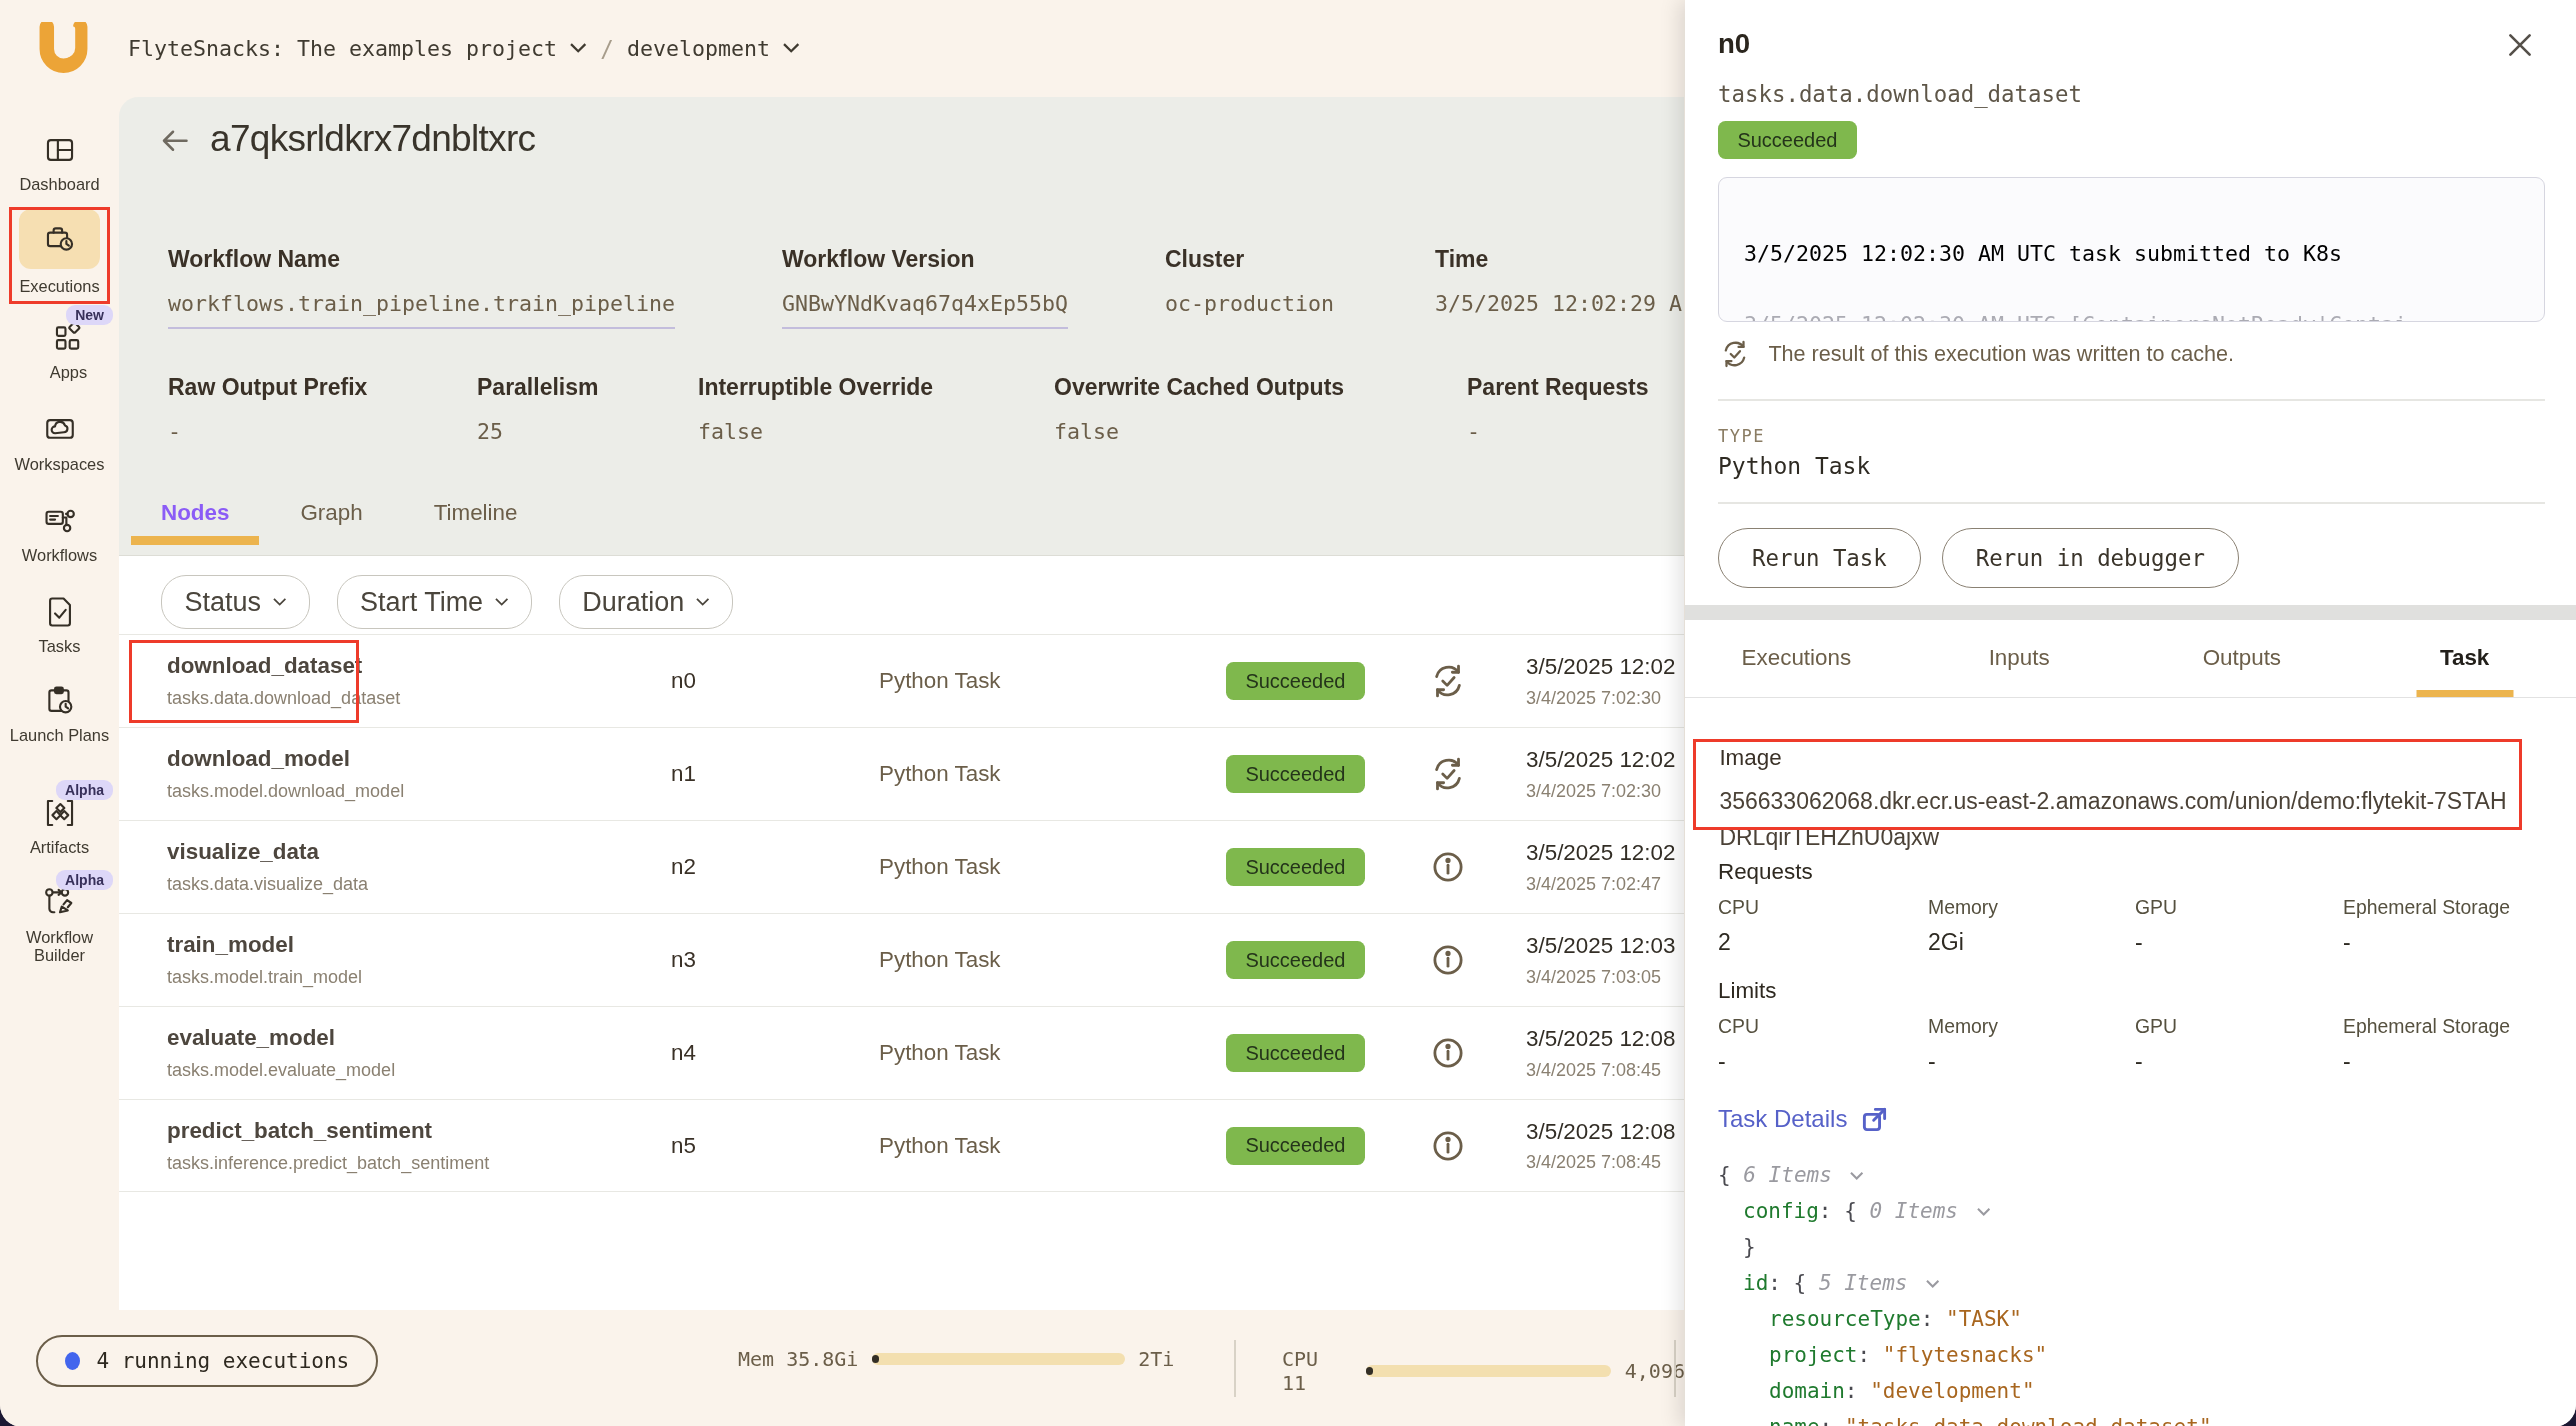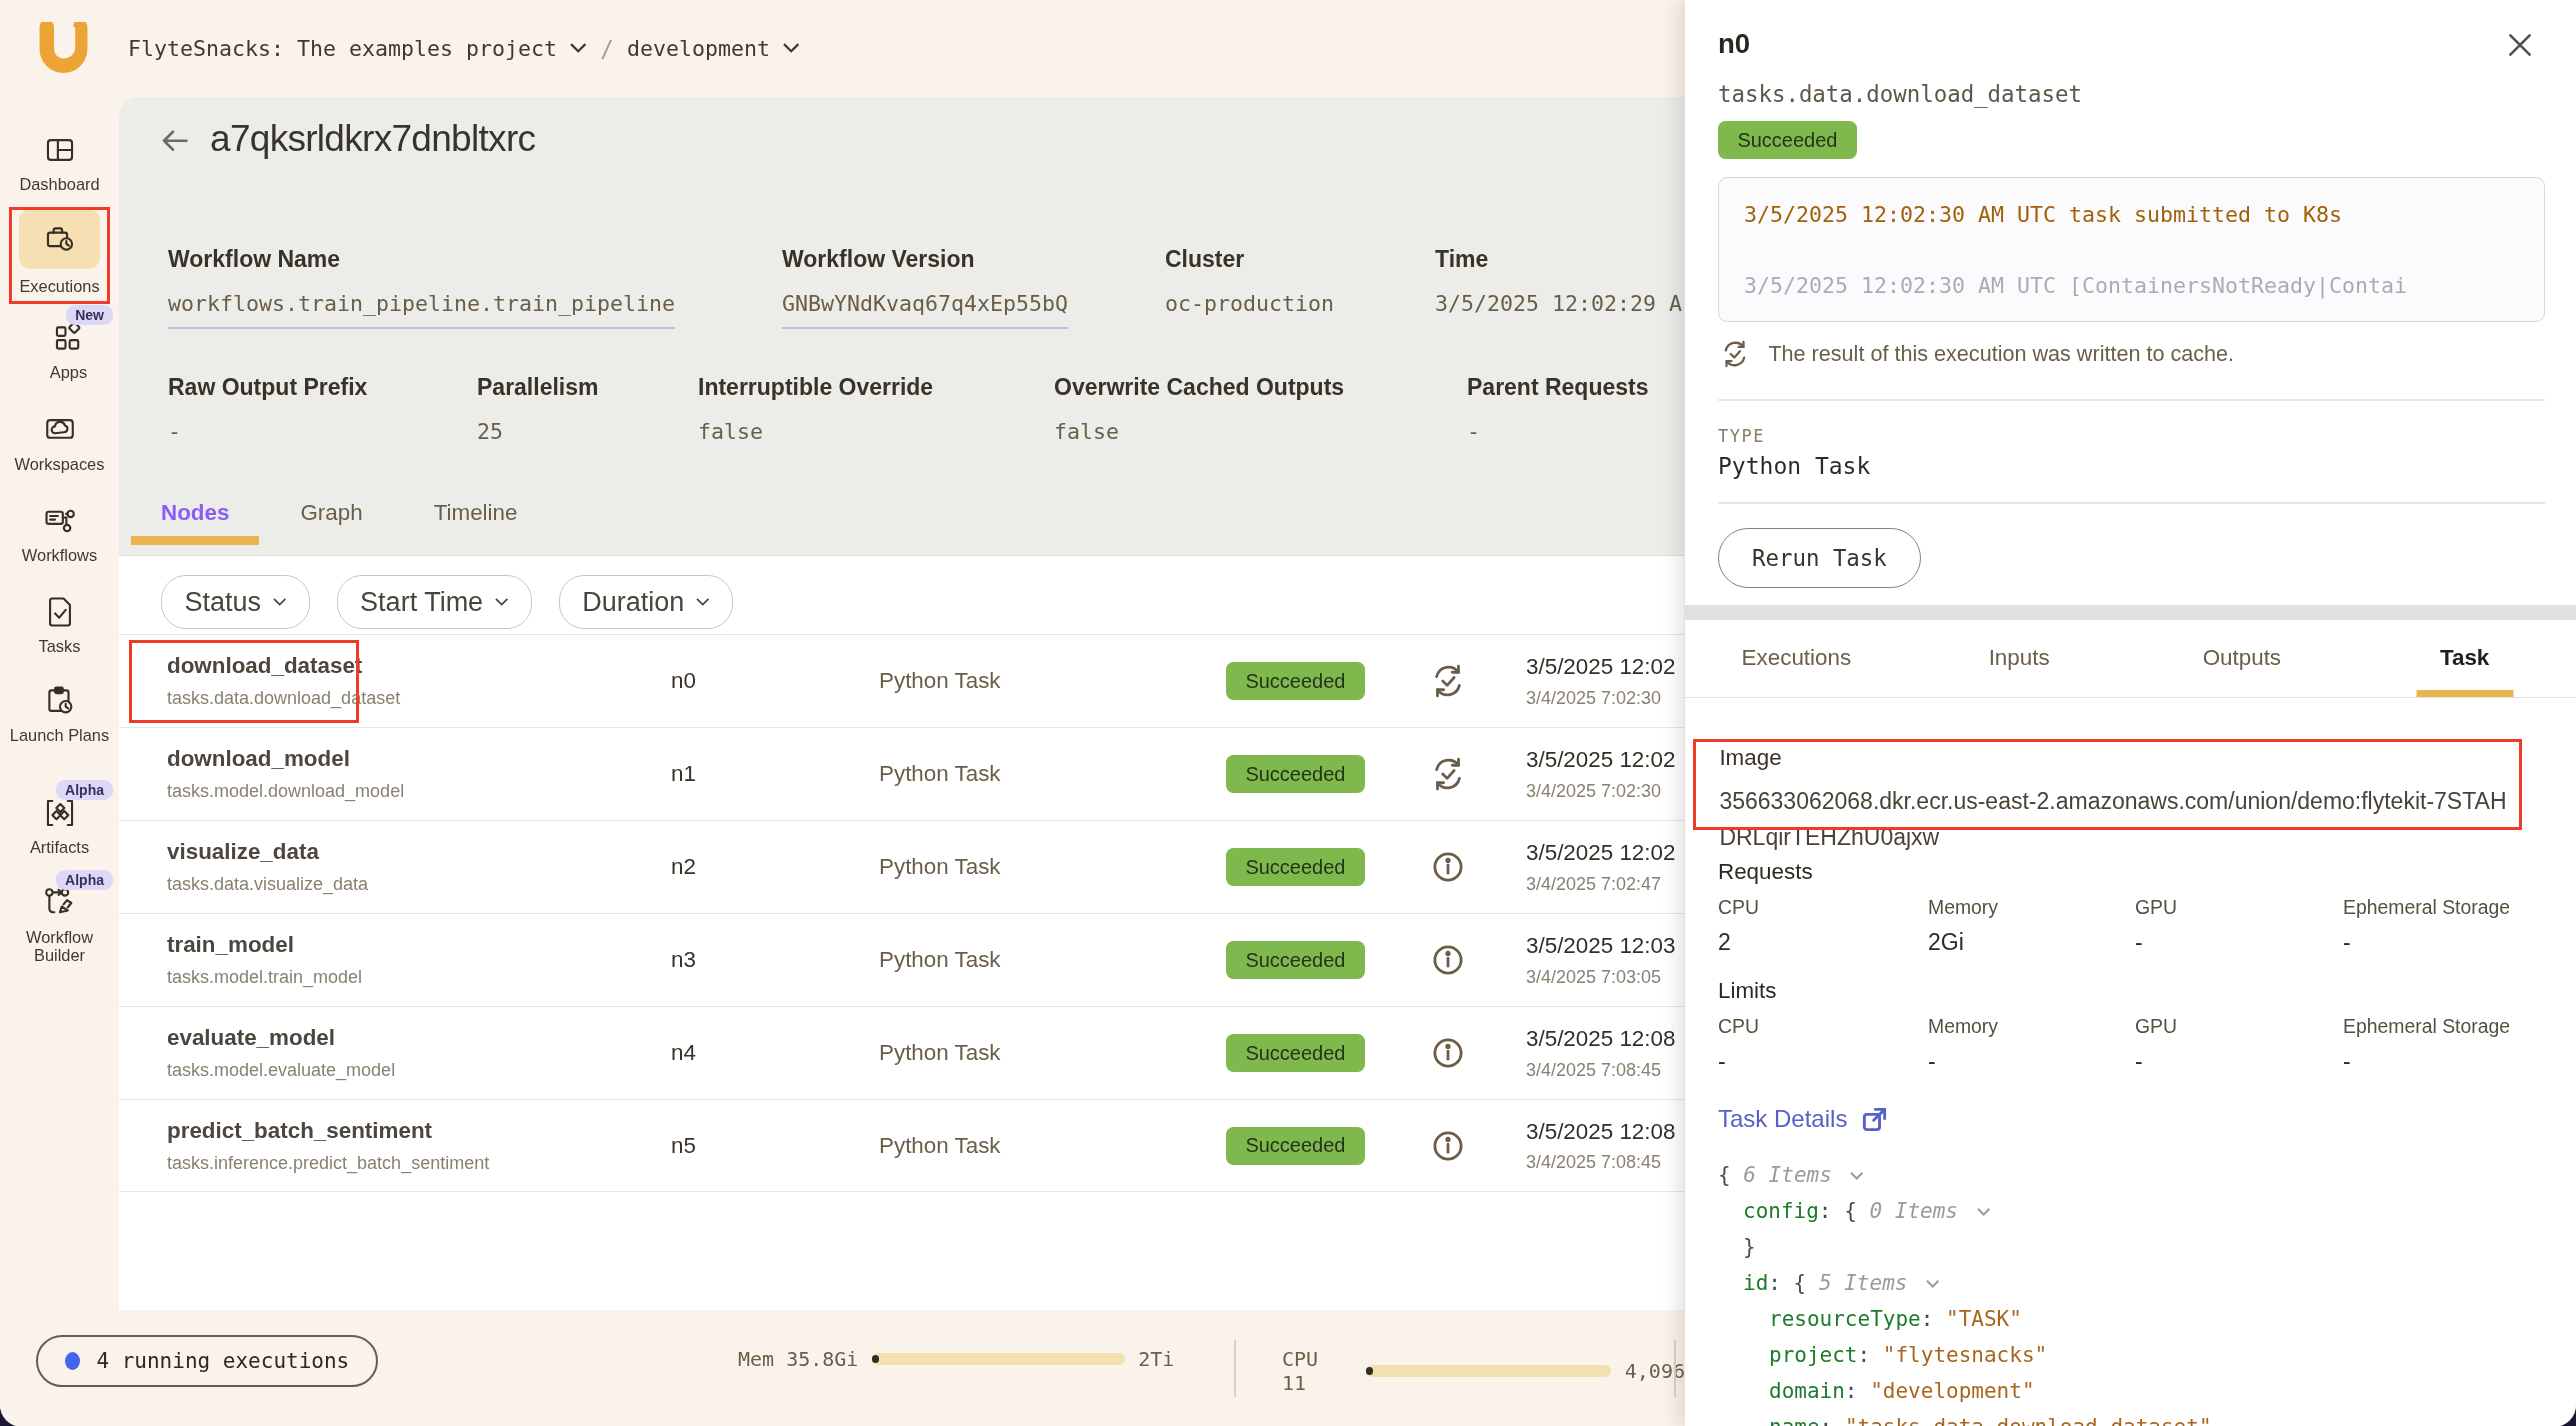--- a/index.html
+++ b/index.html
@@ -70,21 +70,21 @@
   .bar::before { content:""; position:absolute; left:0; top:2.2px; width:7.5px; height:7.5px; border-radius:50%; background:#332E26; }
   .vdiv { position:absolute; top:30px; width:1.5px; height:57px; background:#D8D2C6; }
 
   
   .panel { position:absolute; right:0; top:0; width:891px; height:1427px; background:#FFFFFF; box-shadow:-6px 0 19.4px rgba(0,0,0,.12); z-index:5; overflow:hidden; }
   .panel-title { position:absolute; left:33px; top:28px; font-size:27.6px; font-weight:600; color:#2B261E; }
   .close-btn { position:absolute; right:42px; top:31px; width:28px; height:28px; }
   .panel-task { position:absolute; left:33px; top:81px; font-family:"DejaVu Sans Mono", monospace; font-size:22.4px; color:#5E5648; }
   .panel-badge { position:absolute; left:33px; top:121px; }
   .logbox { position:absolute; left:33px; top:177px; width:827px; height:145px; background:#FBFBFD; border:1.5px solid #D6D6E0; border-radius:9px; padding:24px 25px; font-family:"DejaVu Sans Mono", monospace; font-size:21.6px; overflow:hidden; }
-  .log1 { color:#a16207; }
+  .log1 { color:#000000;margin-top:39px; }
   .log2 { margin-top:46px; color:#ABABB3; white-space:nowrap; }
   .cache-row { position:absolute; left:33px; top:337px; display:flex; align-items:center; gap:16.4px; font-size:21.6px; color:#6B5E49; }
   .cache-ic { width:34px; height:34px; stroke:#6B5E49; stroke-width:3.2; fill:none; stroke-linecap:round; stroke-linejoin:round; }
   .hr1 { position:absolute; left:33px; top:399px; width:827px; height:1.5px; background:#E6E6E2; }
   .type-label { position:absolute; left:33px; top:426px; font-family:"DejaVu Sans Mono", monospace; font-size:17px; letter-spacing:1.5px; color:#8A7C63; }
   .type-value { position:absolute; left:33px; top:453px; font-family:"DejaVu Sans Mono", monospace; font-size:23px; color:#2E2A22; }
   .hr2 { position:absolute; left:33px; top:502px; width:827px; height:1.5px; background:#E6E6E2; }
   .btn-row { position:absolute; left:33px; top:528px; display:flex; gap:21px; }
   .pill-btn { height:60px; border:1.9px solid #8A8173; border-radius:30px; background:#fff; display:flex; align-items:center; padding:0 33px; font-family:"DejaVu Sans Mono", monospace; font-size:22.4px; color:#3A342A; }
   .gray-band { position:absolute; left:0; top:605px; width:891px; height:15px; background:#E0E0DE; }
@@ -477,20 +477,21 @@
       <span>The result of this execution was written to cache.</span>
     </div>
 
     <div class="hr1"></div>
     <div class="type-label">TYPE</div>
     <div class="type-value">Python Task</div>
     <div class="hr2"></div>
 
     <div class="btn-row">
       <button class="pill-btn">Rerun Task</button>
+      <button class="pill-btn">Rerun in debugger</button>
     </div>
 
     <div class="gray-band"></div>
 
     <div class="panel-tabs">
       <div class="ptab">Executions</div>
       <div class="ptab">Inputs</div>
       <div class="ptab">Outputs</div>
       <div class="ptab active">Task</div>
     </div>

